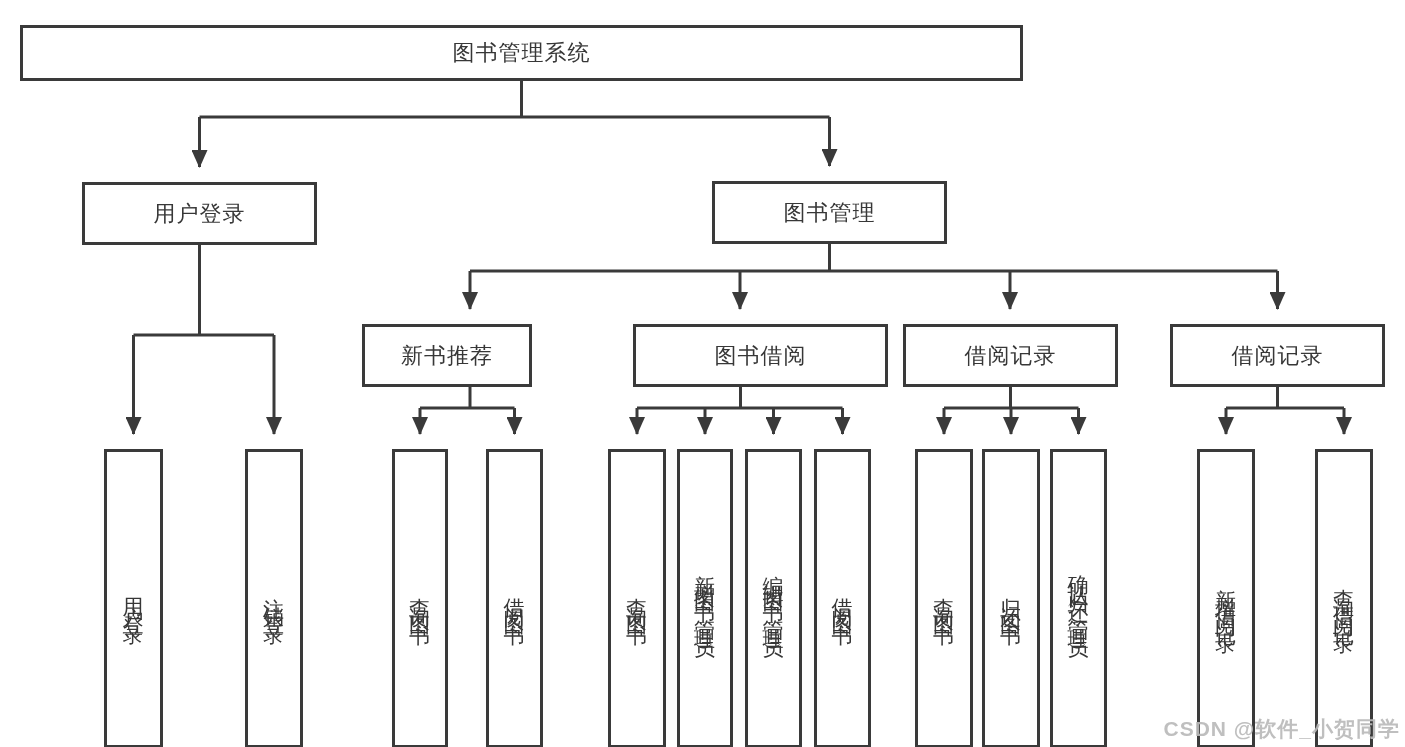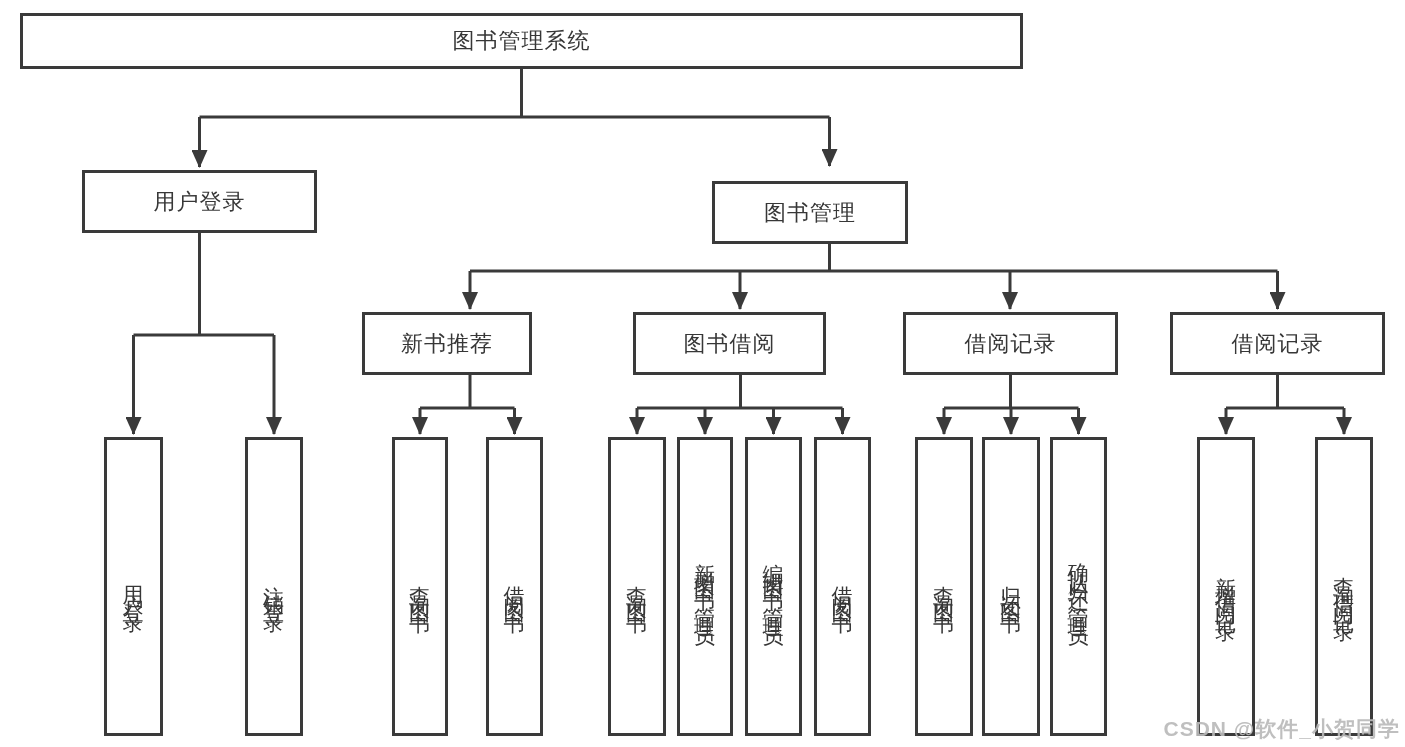--- a/index.html
+++ b/index.html
@@ -23,20 +23,21 @@
     box-sizing: border-box;
     border: 3px solid #3a3a3a;
     background: #ffffff;
     color: #373737;
     display: flex;
     align-items: center;
     justify-content: center;
     font-size: 22px;
     letter-spacing: 1px;
     text-align: center;
+    margin-top: 12px;
   }
   .node.v {
     writing-mode: vertical-rl;
     text-orientation: mixed;
     font-size: 21px;
     letter-spacing: 9px;
     line-height: 1;
   }
   .watermark {
     position: absolute;
@@ -113,23 +114,23 @@
       <path d="M1277.5,375 V408"></path>
       <path d="M1226,408 H1344"></path>
       <path d="M1226,408 V434" marker-end="url(#arrow)"></path>
       <path d="M1344,408 V434" marker-end="url(#arrow)"></path>
     </g>
   </svg>
 
   <div id="nodes">
       <div class="node" style="left: 20px; top: 13px; width: 1003px; height: 56px;">图书管理系统</div>
       <div class="node" style="left: 82px; top: 170px; width: 235px; height: 63px;">用户登录</div>
-      <div class="node" style="left: 712px; top: 181px; width: 196px; height: 63px;">图书管理</div>
+      <div class="node" style="left: 712px; top: 169px; width: 235px; height: 63px;">图书管理</div>
       <div class="node" style="left: 362px; top: 312px; width: 170px; height: 63px;">新书推荐</div>
-      <div class="node" style="left: 633px; top: 312px; width: 193px; height: 63px;">图书借阅</div>
+      <div class="node" style="left: 633px; top: 312px; width: 255px; height: 63px;">图书借阅</div>
       <div class="node" style="left: 903px; top: 312px; width: 215px; height: 63px;">借阅记录</div>
       <div class="node" style="left: 1170px; top: 312px; width: 215px; height: 63px;">借阅记录</div>
       <div class="node v" style="left: 104px; top: 437px; width: 59px; height: 299px;">用户登录</div>
       <div class="node v" style="left: 245px; top: 437px; width: 58px; height: 299px;">注销登录</div>
       <div class="node v" style="left: 392px; top: 437px; width: 56px; height: 299px;">查询图书</div>
       <div class="node v" style="left: 486px; top: 437px; width: 57px; height: 299px;">借阅图书</div>
       <div class="node v" style="left: 608px; top: 437px; width: 58px; height: 299px;">查询图书</div>
       <div class="node v" style="left: 677px; top: 437px; width: 56px; height: 299px;">新增图书（管理员）</div>
       <div class="node v" style="left: 745px; top: 437px; width: 57px; height: 299px;">编辑图书（管理员）</div>
       <div class="node v" style="left: 814px; top: 437px; width: 57px; height: 299px;">借阅图书</div>

